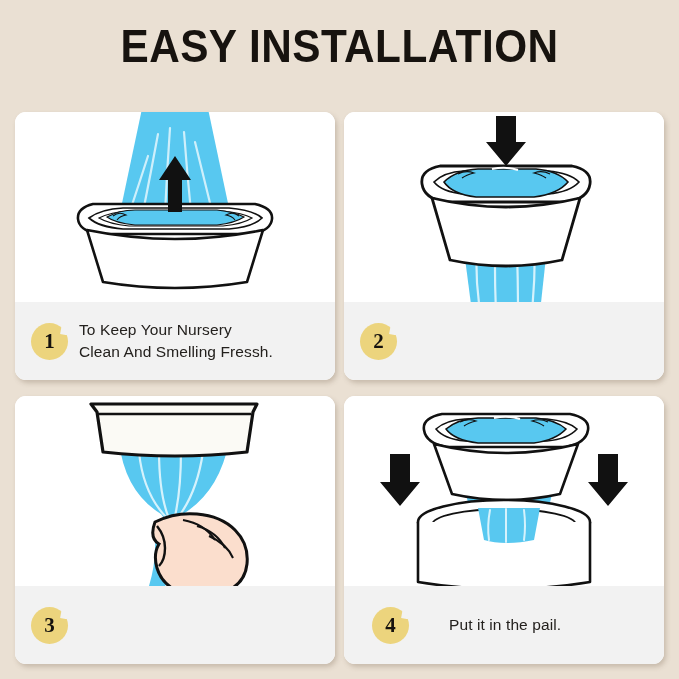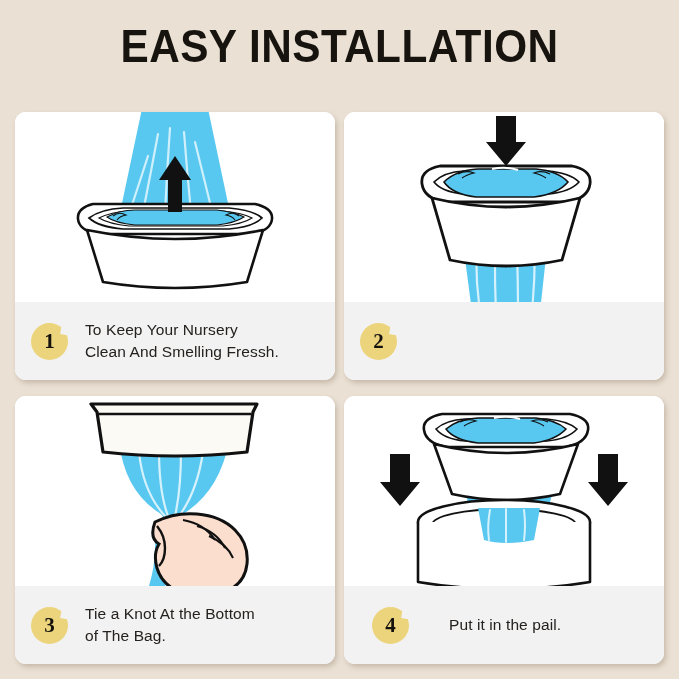--- a/index.html
+++ b/index.html
@@ -76,21 +76,21 @@
     content:"";
     position:absolute;
     right:-4px;top:1px;
     width:11px;height:11px;
     background:#f2f2f2;
     border-radius:50% 50% 50% 0;
     transform:rotate(10deg);
   }
 
   .step-text{
-    margin-left:17px;
+    margin-left:11px;
     font-size:15.5px;
     line-height:1.42;
     color:#24211e;
     letter-spacing:0.1px;
     white-space:pre-line;
   }
   .footer.c4 .step-text{margin-left:40px;}
 </style>
 </head>
 <body>
@@ -223,22 +223,20 @@
               <path d="M168 124 Q190 128 200 144" fill="none" stroke="#111111" stroke-width="2"></path>
               <path d="M182 130 Q202 136 210 152" fill="none" stroke="#111111" stroke-width="2"></path>
               <path d="M194 140 Q212 148 218 162" fill="none" stroke="#111111" stroke-width="2"></path>
               <path d="M142 130 Q150 140 150 152 Q150 164 144 170" fill="none" stroke="#111111" stroke-width="2.4"></path>
             </g>
           </g>
         </svg>
       </div>
       <div class="footer">
         <div class="badge">3</div>
-        <div class="step-text">Tie a Knot At the Bottom
-of The Bag.</div>
       </div>
     </div>
 
     <div class="card">
       <div class="art">
         <svg viewBox="0 0 320 190" preserveAspectRatio="xMidYMid meet">
           <defs>
             <clipPath id="c4clip">
                 <rect x="0" y="0" width="320" height="190"></rect>
               </clipPath>

